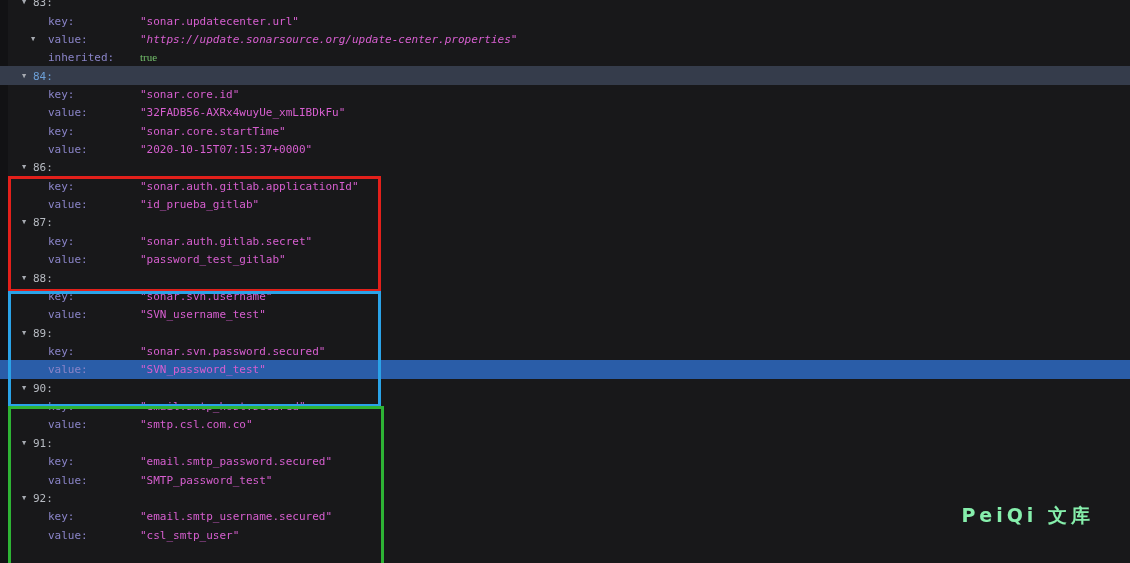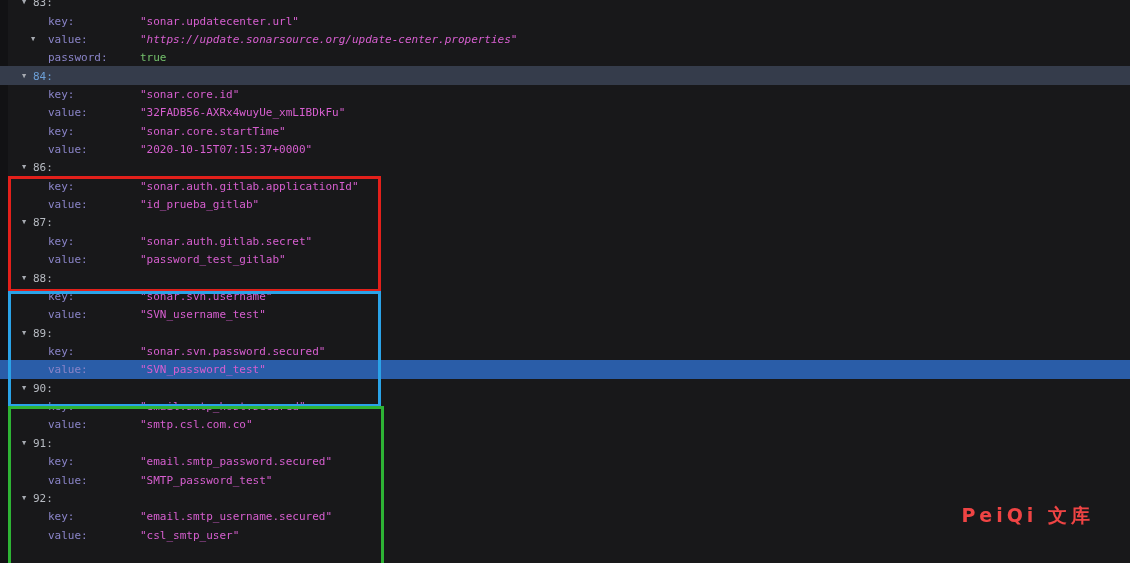--- a/index.html
+++ b/index.html
@@ -11,26 +11,26 @@
   .row{position:relative;height:18.36px;font-size:11px;}
   .row.hl-hover{background:#353c4b;}
   .row.hl-selected{background:#2a5da8;}
   .row span{position:absolute;top:50%;transform:translateY(-50%);white-space:pre;}
   .tri{left:22px;font-size:7px;color:#a7abb2;cursor:pointer;}
   .tri.val-tri{left:31px;}
   .idx{left:33px;color:#b6bac1;}
   .idx.blue{color:#6da0d8;}
   .plabel{left:48px;color:#8a84c8;}
   .pvalue{left:140px;color:#d75fd0;}
-  .pvalue.boolean{color:#74c16c;}
+  .pvalue.boolean{color:#74c16c;font-family:Liberation Serif, serif;}
   .pvalue.link{font-style:italic;}
   .annot{position:absolute;pointer-events:none;z-index:5;background:transparent;}
   .watermark{position:absolute;z-index:6;right:36px;top:503px;
              font-family:"DejaVu Sans","Liberation Sans",sans-serif;
-             font-weight:bold;font-size:19px;letter-spacing:4px;color:#ef4444;}
+             font-weight:bold;font-size:19px;letter-spacing:4px;color:#86efac;}
 </style>
 </head>
 <body>
 
 <div class="viewer">
   <div class="left-gutter"></div>
   <div class="rows" id="rows">
       <div class="row">
         <span class="tri">▼</span>
         <span class="idx">83:</span>
@@ -38,21 +38,21 @@
       <div class="row">
         <span class="plabel">key:</span>
         <span class="pvalue string">"sonar.updatecenter.url"</span>
       </div>
       <div class="row">
         <span class="tri val-tri">▼</span>
         <span class="plabel">value:</span>
         <span class="pvalue link">"https://update.sonarsource.org/update-center.properties"</span>
       </div>
       <div class="row">
-        <span class="plabel">password:</span>
+        <span class="plabel">inherited:</span>
         <span class="pvalue boolean">true</span>
       </div>
       <div class="row hl-hover">
         <span class="tri">▼</span>
         <span class="idx blue">84:</span>
       </div>
       <div class="row">
         <span class="plabel">key:</span>
         <span class="pvalue string">"sonar.core.id"</span>
       </div>

